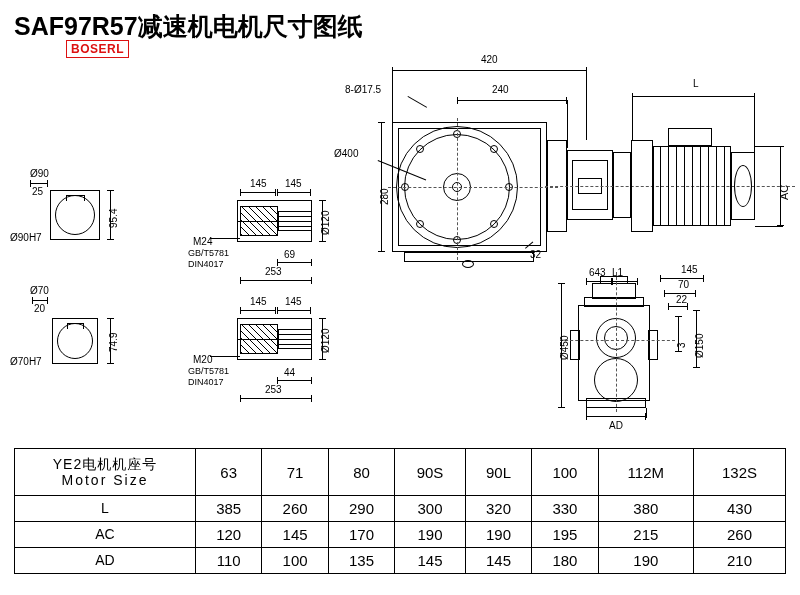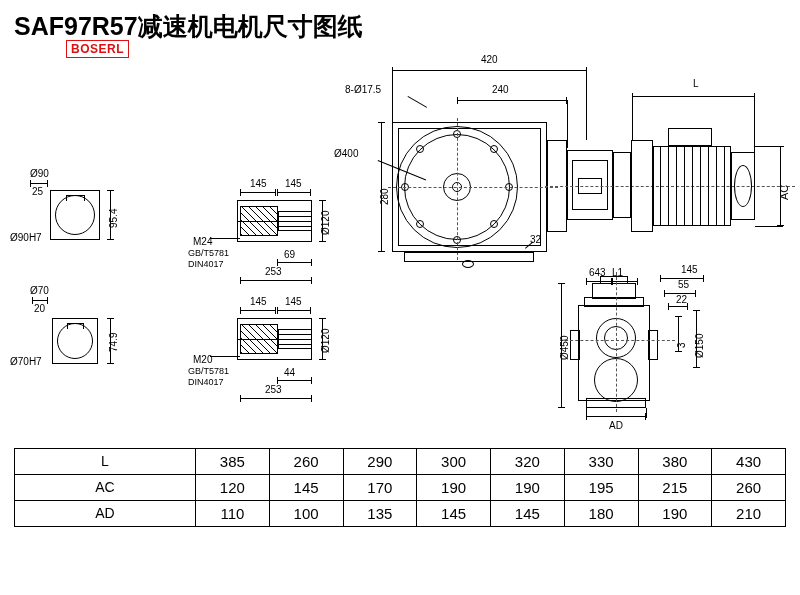--- a/index.html
+++ b/index.html
@@ -262,21 +262,21 @@
     <div class="ln" style="left:378px;top:160px;width:52px;height:1px;transform:rotate(22deg);transform-origin:left top;"></div>
 
     <div class="dimv" style="left:780px;top:146px;height:80px;"></div>
     <div class="vlbl" style="left:778px;top:200px;font-size:11px;">AC</div>
     <div class="exth" style="left:755px;top:146px;width:28px;"></div>
     <div class="exth" style="left:755px;top:226px;width:28px;"></div>
 
     <div class="dimv" style="left:381px;top:122px;height:130px;"></div>
     <div class="vlbl" style="left:379px;top:205px;">280</div>
 
-    <div class="lbl" style="left:530px;top:234px;">32</div>
+    <div class="lbl" style="left:530px;top:249px;">32</div>
     <div class="ln" style="left:525px;top:248px;width:10px;height:1px;transform:rotate(-40deg);transform-origin:left top;"></div>
   </div>
 
   <div>
 
     <div class="box" style="left:578px;top:305px;width:72px;height:96px;"></div>
     <div class="box" style="left:584px;top:297px;width:60px;height:10px;"></div>
 
     <div class="box" style="left:592px;top:283px;width:44px;height:16px;"></div>
     <div class="box" style="left:600px;top:276px;width:28px;height:8px;"></div>
@@ -293,41 +293,55 @@
     <div class="cl" style="left:560px;top:340px;width:115px;"></div>
     <div class="dashv" style="left:616px;top:272px;height:140px;border-left:1px dashed #555;"></div>
 
     <div class="lbl" style="left:589px;top:267px;">643</div>
     <div class="lbl" style="left:612px;top:267px;">L1</div>
     <div class="dim" style="left:586px;top:281px;width:26px;"></div>
     <div class="dim" style="left:612px;top:281px;width:26px;"></div>
 
     <div class="lbl" style="left:681px;top:264px;">145</div>
     <div class="dim" style="left:660px;top:278px;width:44px;"></div>
-    <div class="lbl" style="left:678px;top:279px;">55</div>
+    <div class="lbl" style="left:678px;top:279px;">70</div>
     <div class="dim" style="left:664px;top:293px;width:32px;"></div>
     <div class="lbl" style="left:676px;top:294px;">22</div>
     <div class="dim" style="left:668px;top:306px;width:20px;"></div>
 
     <div class="vlbl" style="left:676px;top:348px;">3</div>
     <div class="dimv" style="left:678px;top:316px;height:36px;"></div>
     <div class="vlbl" style="left:694px;top:358px;">Ø150</div>
     <div class="dimv" style="left:696px;top:310px;height:58px;"></div>
 
     <div class="dimv" style="left:561px;top:283px;height:125px;"></div>
     <div class="vlbl" style="left:559px;top:360px;">Ø450</div>
 
     <div class="lbl" style="left:609px;top:420px;">AD</div>
     <div class="dim" style="left:586px;top:416px;width:60px;"></div>
     <div class="ext" style="left:586px;top:408px;height:10px;"></div>
     <div class="ext" style="left:646px;top:408px;height:10px;"></div>
   </div>
 
   <table class="tbl">
     <tbody>
+      <tr class="first">
+        <td class="head">
+          <span class="zh">YE2电机机座号</span>
+          <span class="en">Motor Size</span>
+        </td>
+        <td>63</td>
+        <td>71</td>
+        <td>80</td>
+        <td>90S</td>
+        <td>90L</td>
+        <td>100</td>
+        <td>112M</td>
+        <td>132S</td>
+      </tr>
       <tr>
         <td class="head">L</td>
         <td>385</td>
         <td>260</td>
         <td>290</td>
         <td>300</td>
         <td>320</td>
         <td>330</td>
         <td>380</td>
         <td>430</td>

